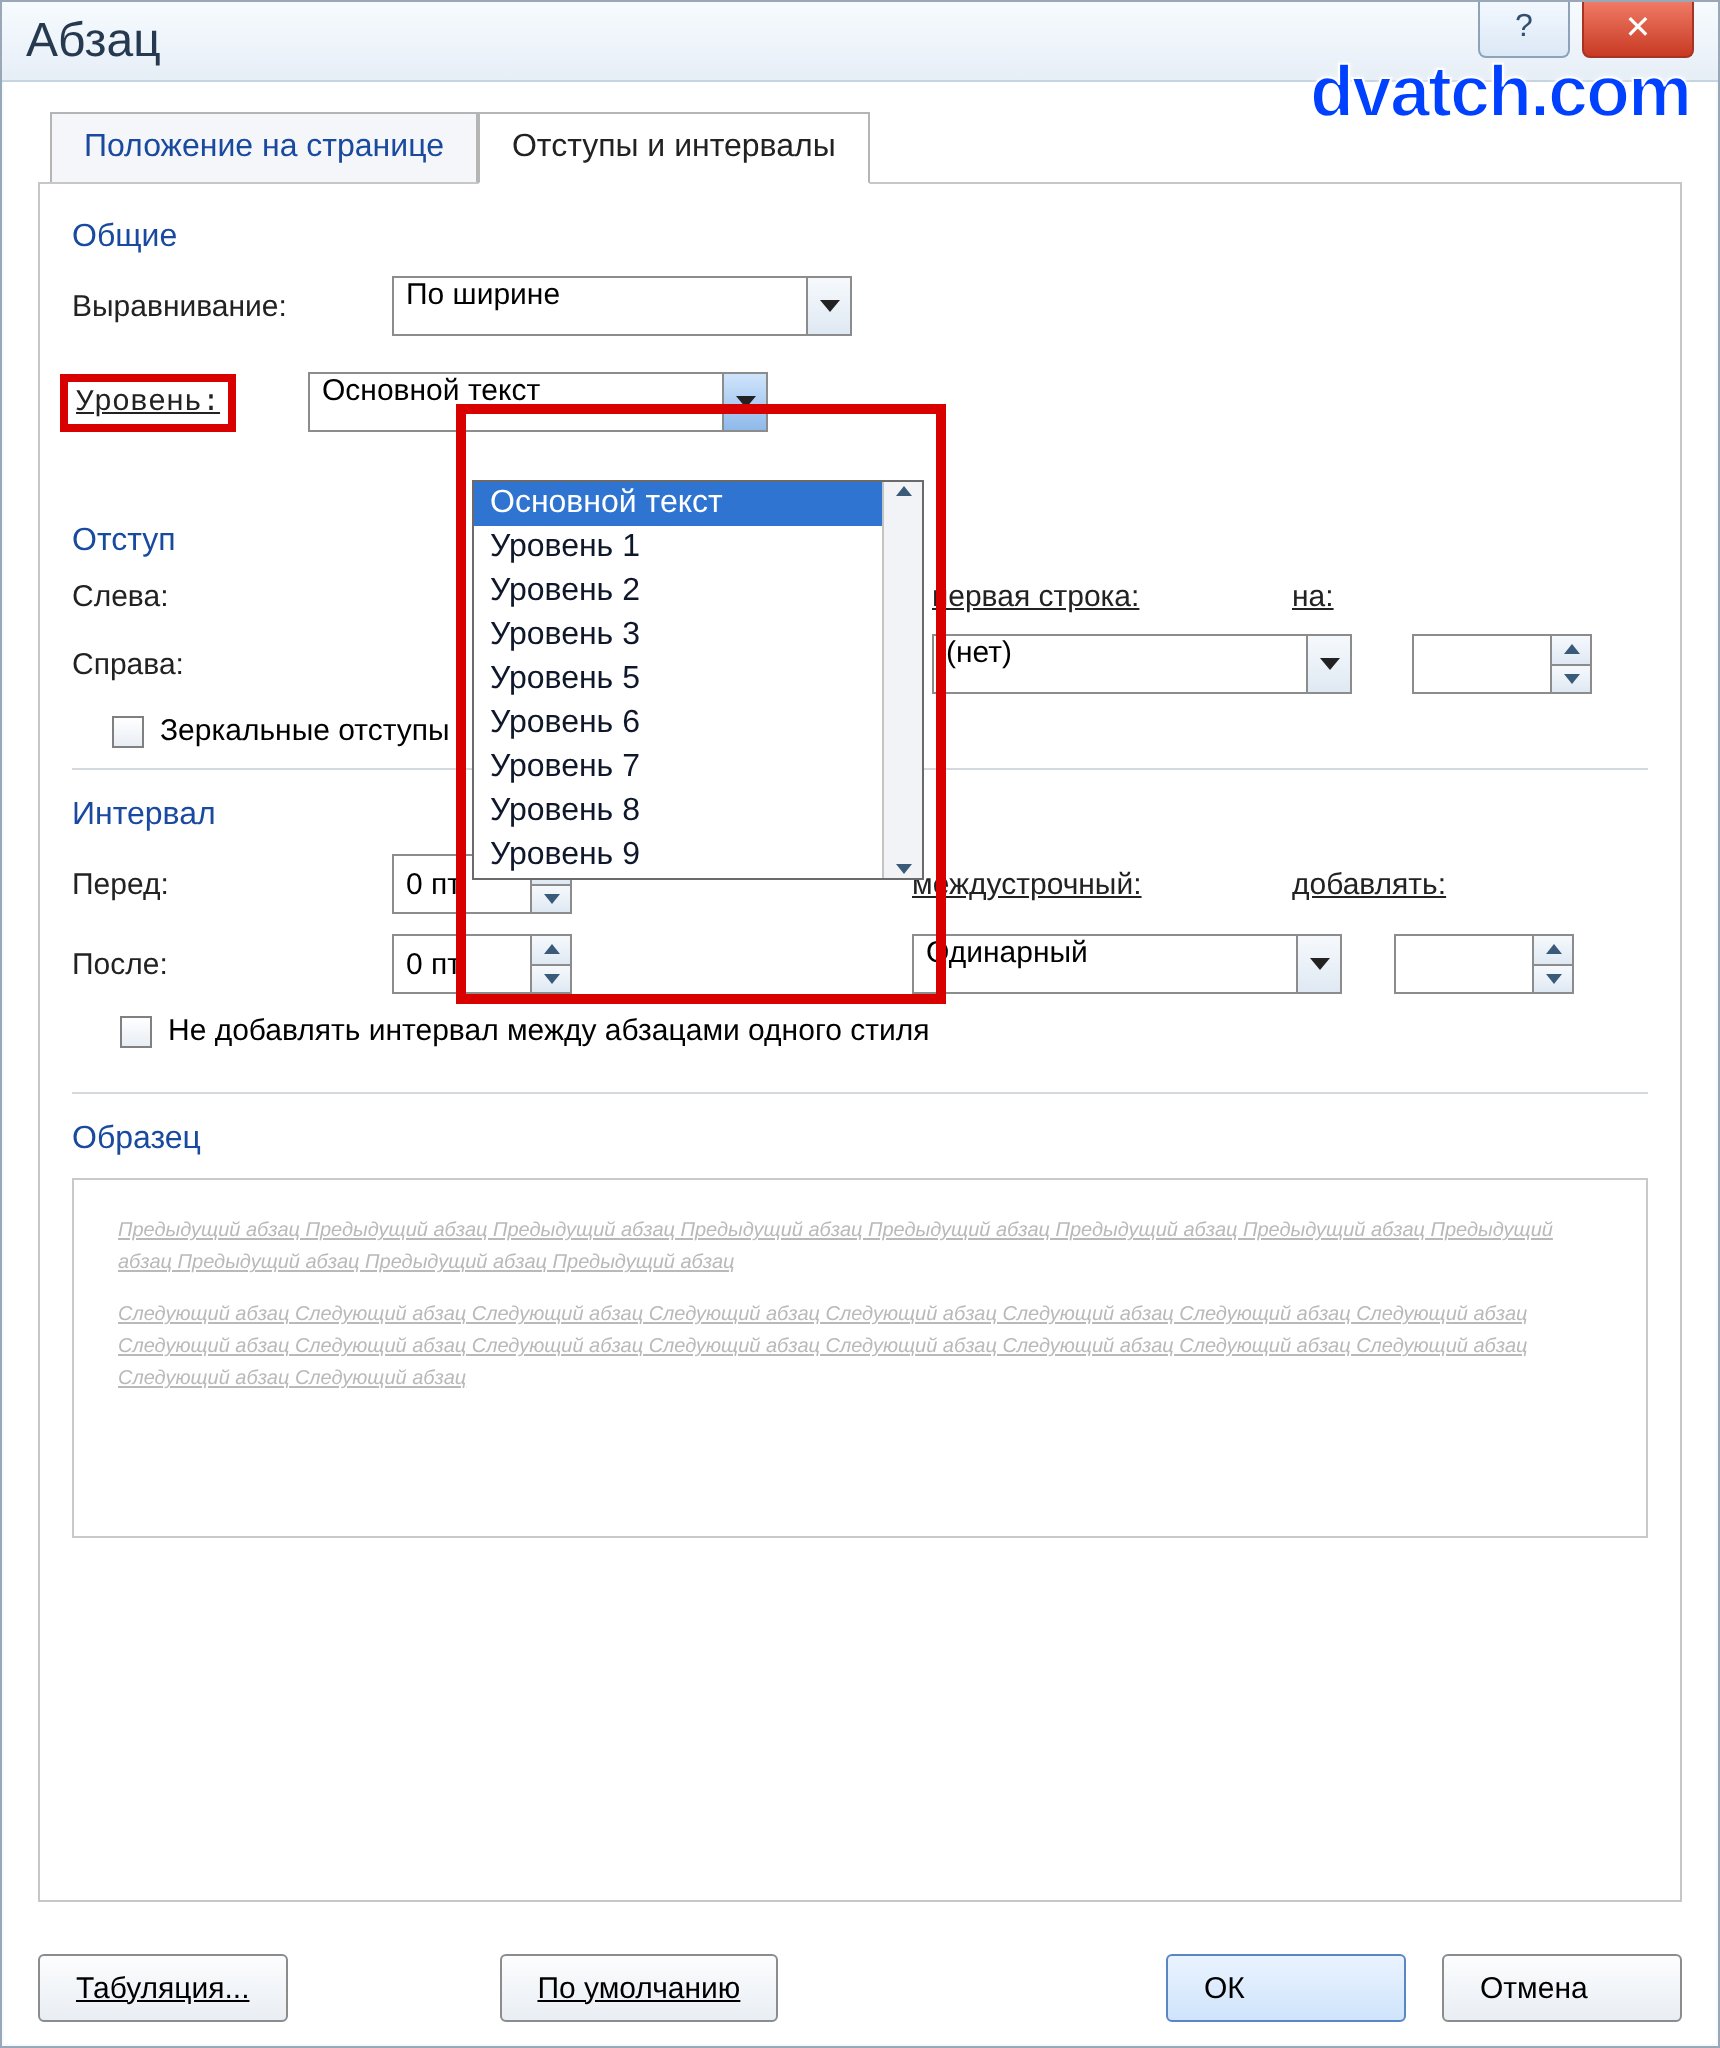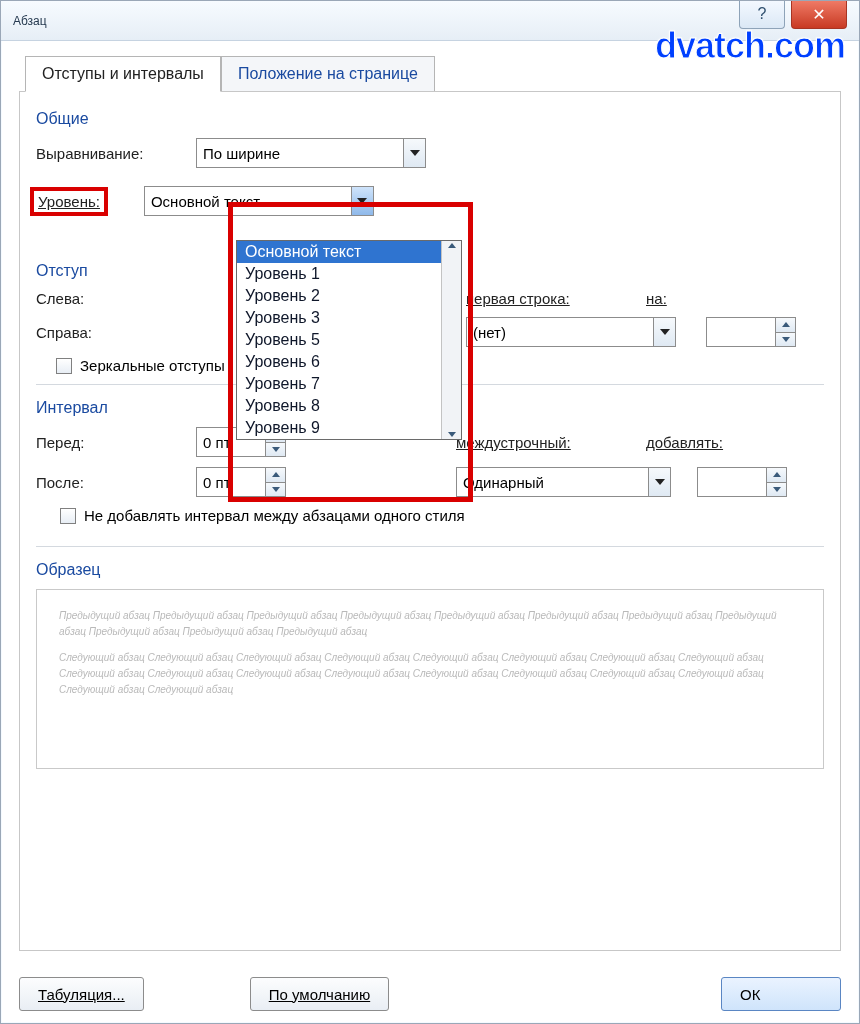--- a/index.html
+++ b/index.html
@@ -23,50 +23,50 @@
   }
   .titlebar {
     height: 42px;
     background: linear-gradient(#f7fbff,#e6eef6);
     border-bottom: 1px solid #c6d3e1;
     display: flex;
     align-items: center;
     padding: 0 12px;
     justify-content: space-between;
   }
-  .titlebar .title { color: #25394f; font-size: 12px; }
+  .titlebar .title { color: #25394f; font-size: 24px; }
   .winbtns { display:flex; gap:6px; align-items:flex-start; margin-top:-12px;}
   .winbtn { width:46px; height:28px; border:1px solid #8ea3b8; border-top:none; border-radius:0 0 4px 4px; background:linear-gradient(#f3f8ff,#dbe8f5); display:flex; align-items:center; justify-content:center; font-size:16px; color:#30506f;}
   .winbtn.close { background:linear-gradient(#ef7a65,#c83a24); color:#fff; border-color:#a73423; width:56px;}
   .watermark { position:absolute; top:24px; right:14px; font-size:36px; font-weight:bold; color:#0040ff; -webkit-text-stroke:1px #fff; text-shadow:0 0 3px #fff; letter-spacing:-1px; z-index:50;}
   .content { flex:1; padding:14px 18px 14px 18px; position:relative;}
   .tabs { display:flex; margin-left:6px;}
   .tab { padding:8px 16px; border:1px solid #b5b5b5; border-bottom:none; background:#fdfdfd; color:#222; font-size:16px; position:relative; top:1px;}
   .tab.active { background:#fff; border-bottom:1px solid #fff; z-index:2;}
   .tab:not(.active){ background:#f4f6f9; color:#1a4aa0;}
   .panel { border:1px solid #c7c7c7; background:#fff; padding:12px 16px 16px 16px; min-height:860px; position:relative;}
   .group-label { color:#1a4aa0; font-size:16px; margin:6px 0 10px 0;}
   .row { display:flex; align-items:center; margin:10px 0;}
   .lbl { width:160px; color:#222;}
-  .combo { display:flex; align-items:center; border:1px solid #8c8c8c; background:#fff; height:30px; min-width:210px;}
+  .combo { display:flex; align-items:flex-start; border:1px solid #8c8c8c; background:#fff; height:30px; min-width:210px;}
   .combo .val { flex:1; padding:0 6px; white-space:nowrap; overflow:hidden;}
   .combo .drop { width:22px; height:100%; border-left:1px solid #8c8c8c; background:linear-gradient(#f6f9fc,#dfe9f3); display:flex; align-items:center; justify-content:center;}
   .tri { width:0;height:0;border-left:5px solid transparent;border-right:5px solid transparent;border-top:6px solid #222;}
   .spinbox { display:flex; align-items:center; border:1px solid #8c8c8c; background:#fff; height:30px; width:90px;}
   .spinbox .sval{flex:1; padding:0 6px;}
   .spins { width:20px; height:100%; border-left:1px solid #8c8c8c; display:flex; flex-direction:column;}
   .spinbtn{flex:1; background:linear-gradient(#f6f9fc,#dfe9f3); display:flex; align-items:center; justify-content:center;}
   .spinbtn+.spinbtn{ border-top:1px solid #8c8c8c;}
   .tri-up{width:0;height:0;border-left:4px solid transparent;border-right:4px solid transparent;border-bottom:5px solid #3a5a7a;}
   .tri-dn{width:0;height:0;border-left:4px solid transparent;border-right:4px solid transparent;border-top:5px solid #3a5a7a;}
   .hilite { border:4px solid #d90000; padding:2px 4px; display:inline-block;}
   .hilite-box { border:5px solid #d90000; position:absolute; z-index:30;}
   .checkbox { width:16px; height:16px; border:1px solid #808080; background:linear-gradient(#fff,#e8eef5); margin-right:8px; display:inline-block; vertical-align:middle;}
   .preview { border:1px solid #c9c9c9; background:#fff; margin-top:8px; padding:18px 22px; height:180px; color:#b9b9b9; font-size:10px; line-height:1.6; font-style:italic; overflow:hidden;}
-  .preview .para { margin-bottom:10px;}
+  .preview .para { margin-bottom:10px;text-decoration:underline;}
   .buttons { display:flex; gap:18px; padding:12px 18px; align-items:center;}
   .btn { height:34px; padding:0 18px; border:1px solid #8c8c8c; background:linear-gradient(#fcfdfe,#e9eef4); border-radius:3px; min-width:120px; display:flex; align-items:center; justify-content:flex-start; font-size:15px;}
   .btn.primary { background:linear-gradient(#eaf3ff,#cfe4fb); border-color:#5a86c3;}
   .spacer { flex:1;}
   .dropdown-open { position:absolute; border:1px solid #6a6a6a; background:#fff; z-index:25; display:flex;}
   .dropdown-open .list { flex:1;}
   .dropdown-open .item { padding:2px 8px; font-size:16px; color:#0f172a;}
   .dropdown-open .item.sel { background:#2f74d0; color:#fff;}
   .dropdown-open .sb { width:20px; background:#f1f3f6; border-left:1px solid #c3c3c3; display:flex; flex-direction:column; justify-content:space-between; align-items:center; padding:2px 0;}
   .sectionline { height:1px; background:#d4d9df; margin:8px 0 14px 0;}
@@ -80,39 +80,39 @@
     <span class="title">Абзац</span>
     <div class="winbtns">
       <div class="winbtn">?</div>
       <div class="winbtn close">✕</div>
     </div>
   </div>
   <div class="watermark">dvatch.com</div>
 
   <div class="content">
     <div class="tabs">
+      <div class="tab">Положение на странице</div>
       <div class="tab active">Отступы и интервалы</div>
-      <div class="tab">Положение на странице</div>
     </div>
 
     <div class="panel">
 
       <div class="group-label">Общие</div>
       <div class="row">
         <div class="lbl">Выравнивание:</div>
         <div class="combo" style="width:230px">
           <div class="val">По ширине</div>
           <div class="drop">
               <div class="tri"></div>
             </div>
         </div>
       </div>
 
       <div class="row" style="margin-top:18px;">
-        <div class="hilite" style="margin-left:-6px;">
+        <div class="hilite" style="margin-left:-6px;font-family:Liberation Mono, monospace;">
           <span class="lbl" style="width:auto"><span class="u">Уровень:</span></span>
         </div>
         <div style="width:36px"></div>
         <div class="combo" style="width:230px">
           <div class="val">Основной текст</div>
           <div class="drop" style="background:linear-gradient(#cfe4fb,#8fb9ea)">
               <div class="tri"></div>
             </div>
         </div>
       </div>
@@ -243,14 +243,15 @@
   <div class="buttons">
     <div class="btn">
         <span class="u">Табуляция...</span>
       </div>
     <div style="width:70px"></div>
     <div class="btn">
         <span class="u">По умолчанию</span>
       </div>
     <div class="spacer"></div>
     <div class="btn primary">ОК</div>
+    <div class="btn">Отмена</div>
   </div>
 </div>
 
 </body></html>

